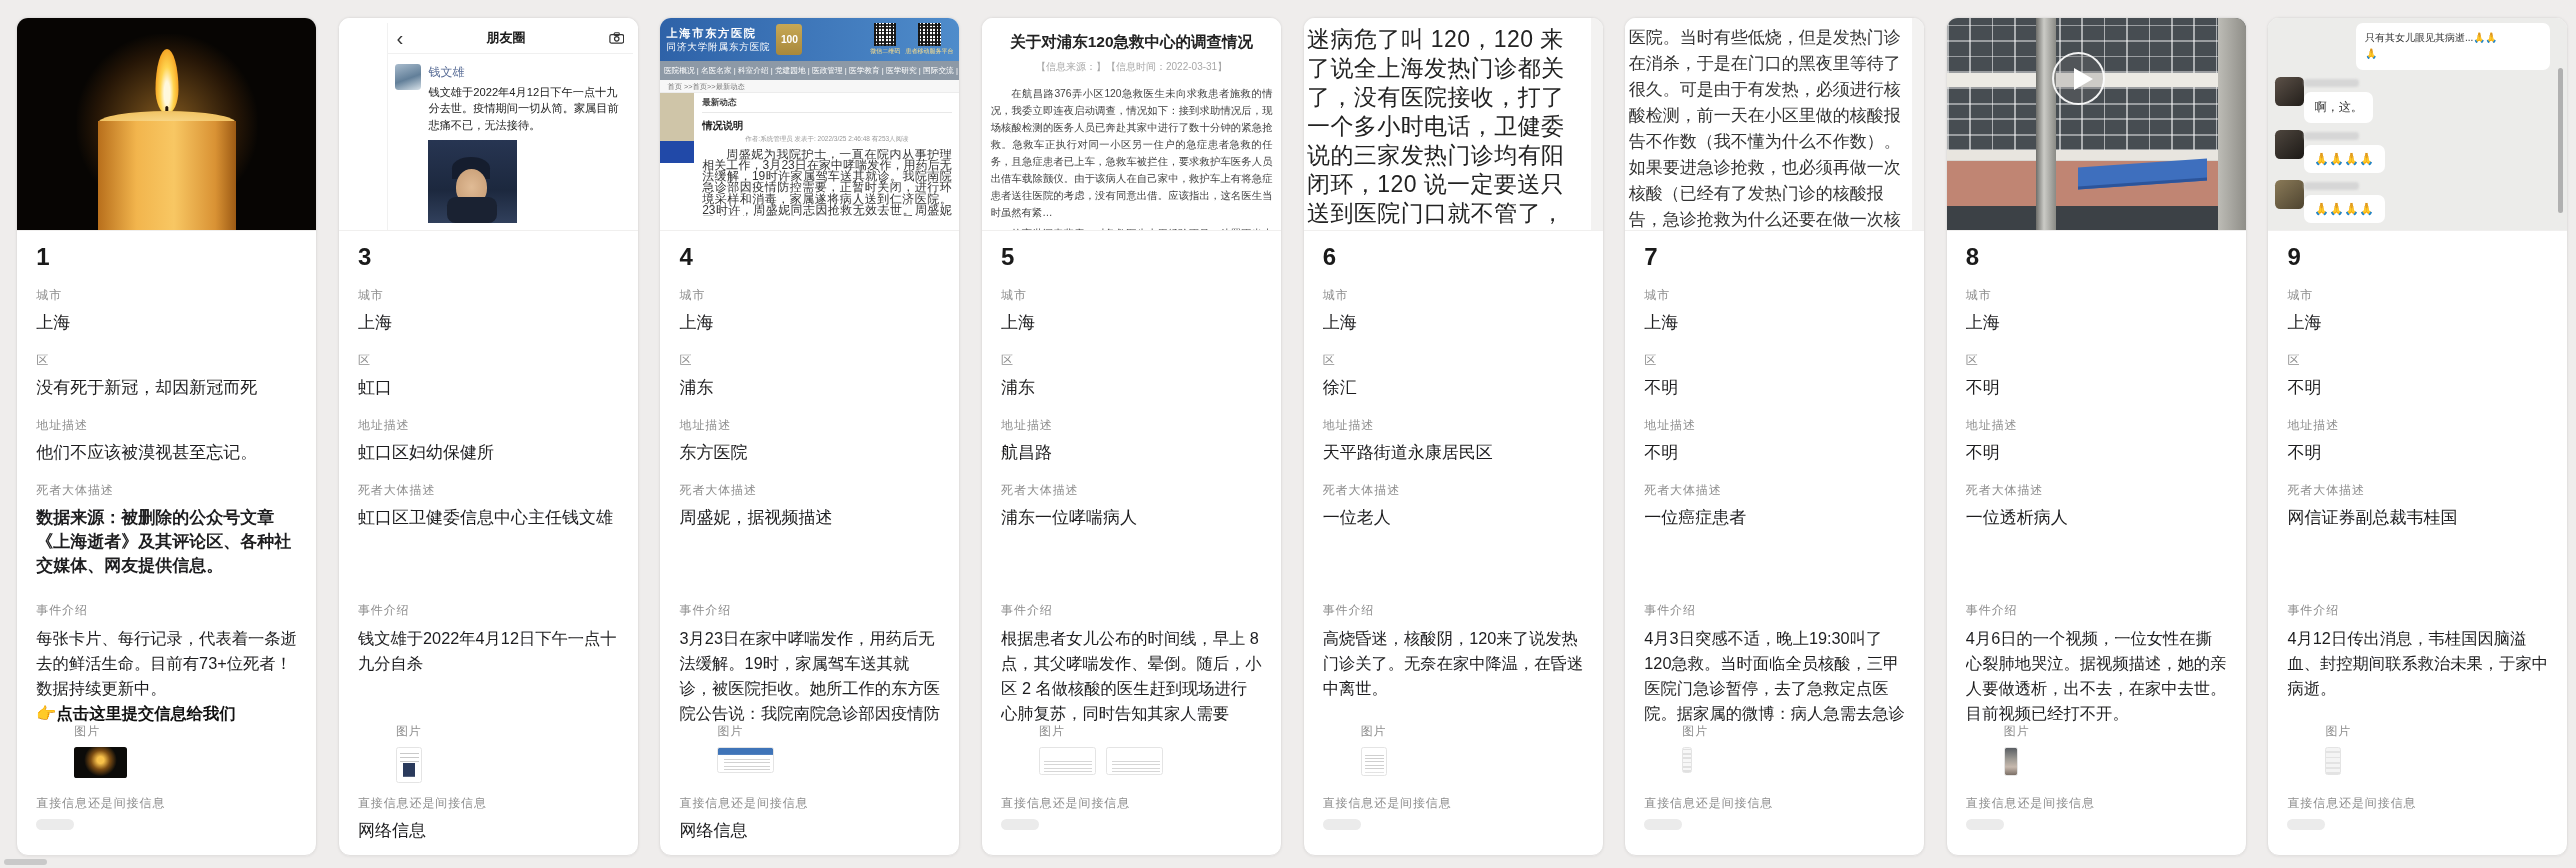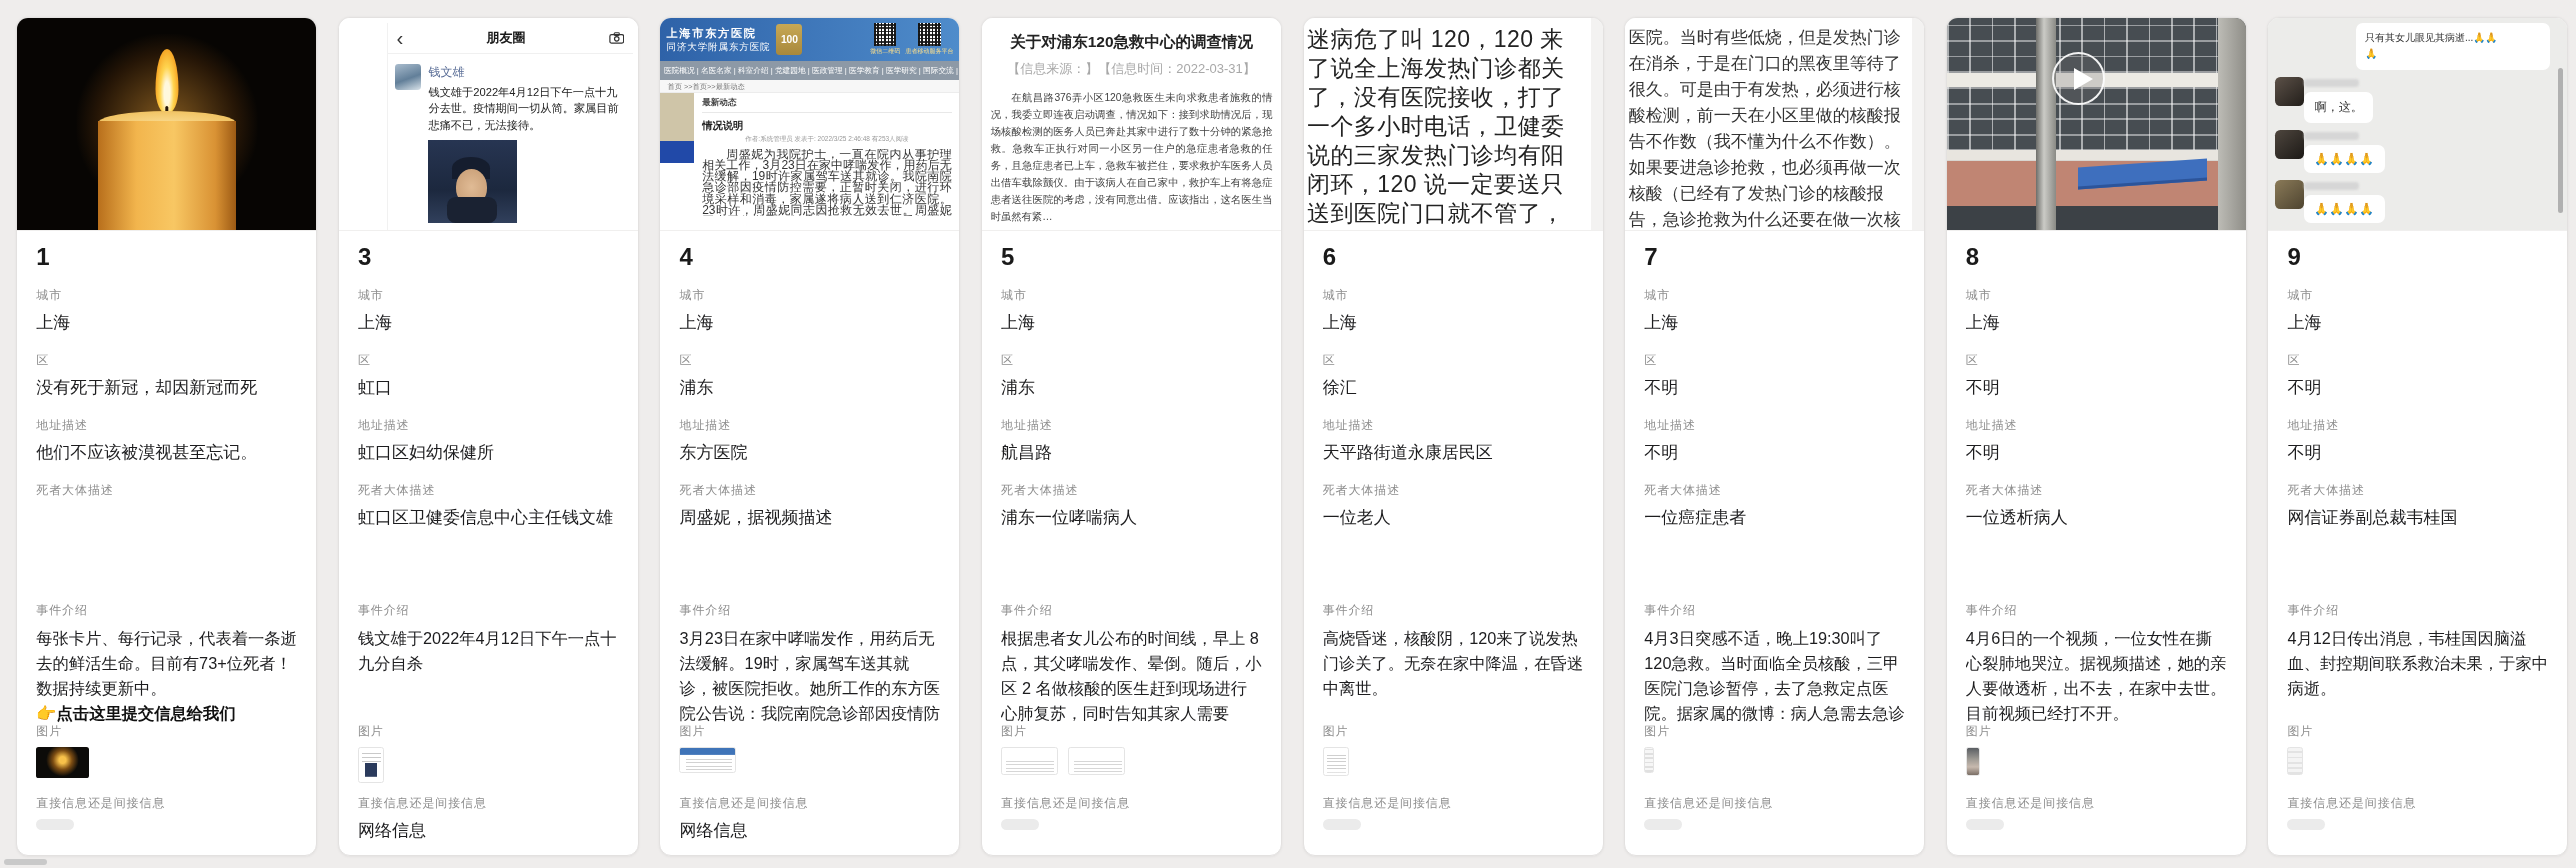--- a/index.html
+++ b/index.html
@@ -14,21 +14,21 @@
   .card-body { padding:12px 19px 0; }
 
   .num { font-size:24px; font-weight:600; color:#1a1a1a; margin-bottom:15.5px; }
   .fld .lbl { font-size:12px; color:#8e8e8e; letter-spacing:0.9px; margin-bottom:7.7px; }
   .fld .val { font-size:17px; color:#1d1d1f; line-height:24px; }
   .fb-s { height:65px; }
   .fb-dec { height:120px; } .fb-dec .val { max-height:72px; overflow:hidden; }
   .fb-dec .val.strong { font-weight:700; }
   .fb-ev { height:121px; } .fb-ev .val { font-size:16.3px; line-height:25px; max-height:100px; overflow:hidden; }
   .ev-link { font-weight:700; color:#111; cursor:pointer; }
-  .fb-img { height:72px; }
+  .fb-img { height:72px;margin-left:38px; }
   .thumbrow { display:flex; gap:10.3px; }
   .thumb { border-radius:2.6px; border:0.9px solid #e4e4e4; flex:none; }
   .pill { width:38px; height:11.2px; border-radius:6px; background:#ebebeb; margin-top:6.9px; }
 
   
   .cnd { position:relative; height:100%; background:#070503; }
   .glow { position:absolute; left:50%; top:15.5px; width:181px; height:181px; transform:translateX(-50%);
           background:radial-gradient(circle, rgba(255,175,60,.5), rgba(255,140,30,.12) 55%, transparent 72%); }
   .flame { position:absolute; left:50%; top:31px; width:23px; height:65px; transform:translateX(-50%);
            border-radius:50% 50% 50% 50%/62% 62% 38% 38%;
@@ -92,21 +92,21 @@
   .h-t { text-align:left; font-size:10.3px; font-weight:700; color:#222; margin-top:6px; }
   .h-meta { text-align:center; font-size:6.5px; color:#9a9a9a; margin:2.6px 0 4.3px; }
   .h-body { font-size:12px; line-height:11.2px; color:#333; text-align:justify; text-indent:2em; max-height:67px; overflow:hidden; }
   .t2 { width:57px; height:26px;
         background:linear-gradient(#3f74b8,#3f74b8) 0 0/100% 6.9px no-repeat,
                    repeating-linear-gradient(0deg,#d2d2d2 0 0.9px,transparent 0.9px 3.4px) 5.2px 10.3px/46px 12px no-repeat,#fff; }
 
   
   .doc { height:100%; background:#fff; padding:13.8px 8.6px 0; overflow:hidden; }
   .d-t { text-align:center; font-size:15.5px; font-weight:700; color:#222; }
-  .d-meta { text-align:center; font-size:13px; color:#a8a8a8; margin:7.7px 0 10.3px; }
+  .d-meta { text-align:center; font-size:10px; color:#a8a8a8; margin:7.7px 0 10.3px; }
   .d-body { font-size:10.3px; line-height:17px; color:#424242; text-align:justify; }
   .d-p { text-indent:2em; margin-bottom:4.3px; }
   .t3 { width:57px; height:27.5px;
         background:repeating-linear-gradient(0deg,#d6d6d6 0 0.9px,transparent 0.9px 3.4px) 4.3px 6.9px/48px 17px no-repeat,#fff; }
 
   
   .bigwrap { position:absolute; left:0; top:0; bottom:0; right:12px; background:#fff; overflow:hidden; }
   .bt6 { padding:6.9px 8.6px 0 3.4px; font-size:23px; line-height:29px; color:#222; letter-spacing:0.4px; }
   .bt7 { padding:6.9px 10.3px 0 3.4px; font-size:17px; line-height:26px; color:#333; white-space:pre-line; }
   .t4 { width:26px; height:29px;
@@ -178,20 +178,21 @@
       <section class="fld fb-s">
           <div class="lbl">区</div>
           <div class="val">没有死于新冠，却因新冠而死</div>
         </section>
       <section class="fld fb-s">
           <div class="lbl">地址描述</div>
           <div class="val">他们不应该被漠视甚至忘记。</div>
         </section>
       <section class="fld fb-dec">
           <div class="lbl">死者大体描述</div>
+          <div class="val strong">数据来源：被删除的公众号文章《上海逝者》及其评论区、各种社交媒体、网友提供信息。</div>
         </section>
       <section class="fld fb-ev">
           <div class="lbl">事件介绍</div>
         <div class="val"><span>每张卡片、每行记录，代表着一条逝去的鲜活生命。目前有73+位死者！数据持续更新中。</span><br>
         <span class="ev-link">👉点击这里提交信息给我们</span></div>
         </section>
       <section class="fld fb-img">
           <div class="lbl">图片</div>
         <div class="thumbrow">
             <div class="thumb t0"></div>

